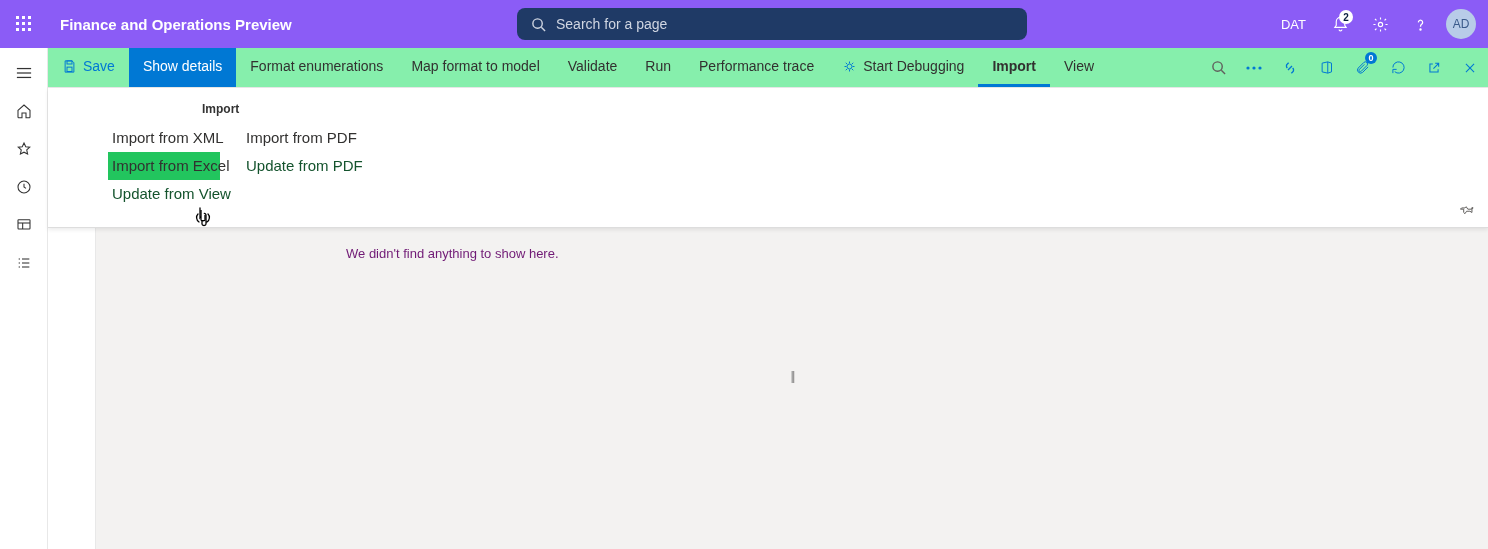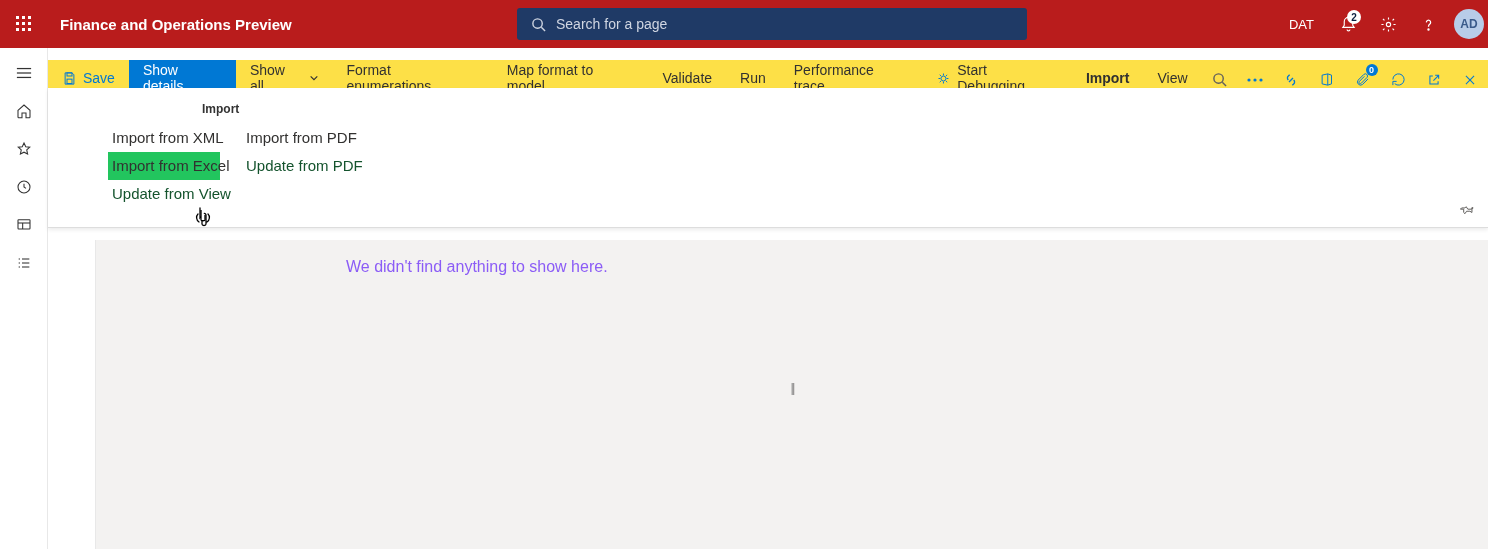--- a/index.html
+++ b/index.html
@@ -1,54 +1,54 @@
 <!DOCTYPE html>
 <html><head>
 <meta charset="utf-8">
 <style>
   * { box-sizing: border-box; margin: 0; padding: 0; font-family: "Segoe UI", Arial, sans-serif; }
   html, body { width: 1488px; height: 549px; overflow: hidden; background: #fff; }
 
   
   .header {
     height: 48px;
-    background: #b91c1c;
+    background: #8b5cf6;
     display: flex;
     align-items: center;
     color: #fff;
     position: relative;
   }
   .waffle {
     width: 48px; height: 48px;
     display: flex; align-items:center; justify-content:center;
     cursor:pointer;
   }
   .app-title {
     font-size: 15px; font-weight: 600;
     padding-left: 12px;
   }
   .search-box {
     position: absolute;
     left: 517px;
     width: 510px;
     height: 32px;
     background: #1f3a66;
-    border-radius: 3px;
+    border-radius: 8px;
     display: flex;
     align-items: center;
     gap: 10px;
     padding-left: 14px;
     color: #d0d6e2;
     font-size: 14px;
   }
   .header-right {
     margin-left: auto;
     display: flex;
     align-items: center;
-    padding-right: 0;
+    padding-right: 8px;
     gap: 0;
   }
   .header-company {
     font-size: 13px;
     padding: 0 14px;
   }
   .hdr-icon {
     width: 40px; height: 48px;
     display:flex; align-items:center; justify-content:center;
     cursor:pointer;
@@ -60,21 +60,21 @@
     font-size:10px; font-weight:600;
     border-radius:8px;
     min-width:14px; height:14px;
     display:flex; align-items:center; justify-content:center;
     padding:0 3px;
   }
   .avatar {
     width: 30px; height:30px; border-radius:50%;
     background:#b8cce8;
     color:#3a5a8a;
-    font-size:12px; font-weight:700;
+    font-size:12px; font-weight:400;
     display:flex; align-items:center; justify-content:center;
     margin-left:6px; margin-right:4px;
   }
 
   
   .body {
     display:flex;
     height: calc(549px - 48px);
   }
   .leftrail {
@@ -98,23 +98,22 @@
     flex-direction:column;
     position:relative;
   }
 
   
   .actionbar {
     height:40px;
     display:flex;
     align-items:stretch;
     border-bottom:1px solid #e8e8e8;
-    background:#fde047;
+    background:#86efac;
     font-size:14px;
-    margin-top:12px;
   }
   .ab-item {
     display:flex; align-items:center;
     padding:0 14px;
     cursor:pointer;
     color:#323130;
     gap:6px;
     border-bottom:3px solid transparent;
   }
   .ab-item.primary {
@@ -200,22 +199,22 @@
     background:#fff;
     border-right:1px solid #e8e8e8;
   }
   .empty-area {
     flex:1;
     position:relative;
   }
   .empty-msg {
     position:absolute;
     top:18px; left:250px;
-    font-size:16px;
-    color:#8b5cf6;
+    font-size:13px;
+    color:#701a75;
   }
   .drag-handle {
     position:absolute;
     top:140px; left:50%;
     transform:translateX(-50%);
     color:#888;
     font-size:13px;
     letter-spacing:-2px;
   }
 
@@ -334,26 +333,20 @@
           <path d="M5 3h11l3 3v15H5V3z"></path>
             <rect x="8" y="3" width="8" height="5"></rect>
             <rect x="8" y="13" width="8" height="7"></rect>
         </svg>
         <span>Save</span>
       </div>
       <div class="ab-item primary">
         <span>Show details</span>
       </div>
       <div class="ab-item">
-        <span>Show all</span>
-        <svg width="10" height="10" viewBox="0 0 12 12" fill="none" stroke="#323130" stroke-width="1.4">
-          <path d="M2 4l4 4 4-4"></path>
-        </svg>
-      </div>
-      <div class="ab-item">
         <span>Format enumerations</span>
       </div>
       <div class="ab-item">
         <span>Map format to model</span>
       </div>
       <div class="ab-item">
         <span>Validate</span>
       </div>
       <div class="ab-item">
         <span>Run</span>

